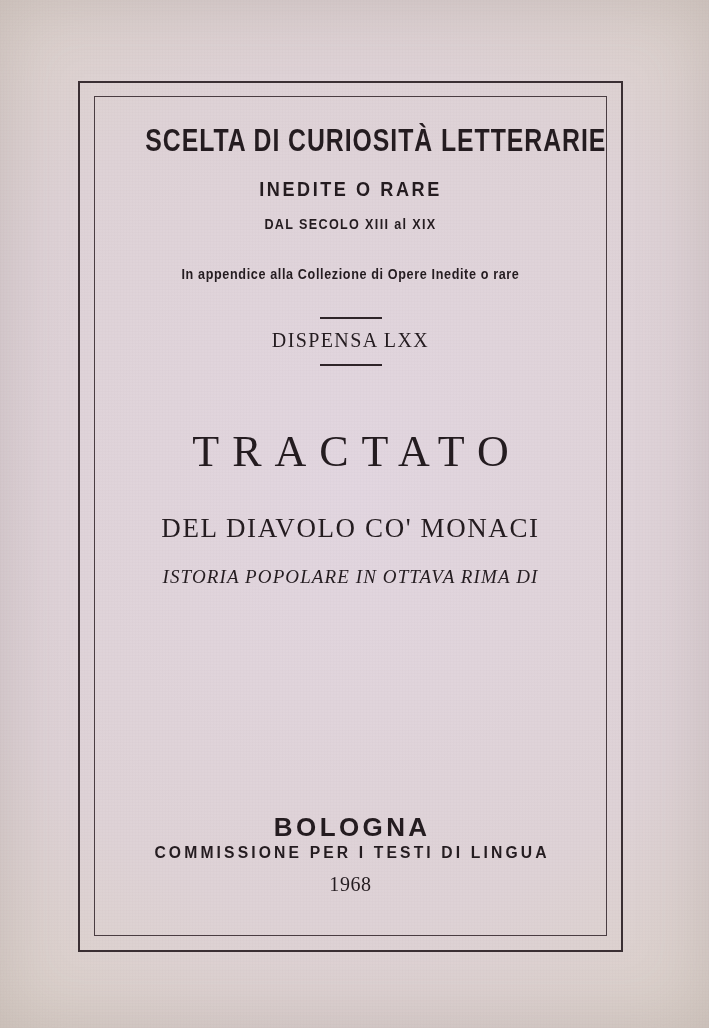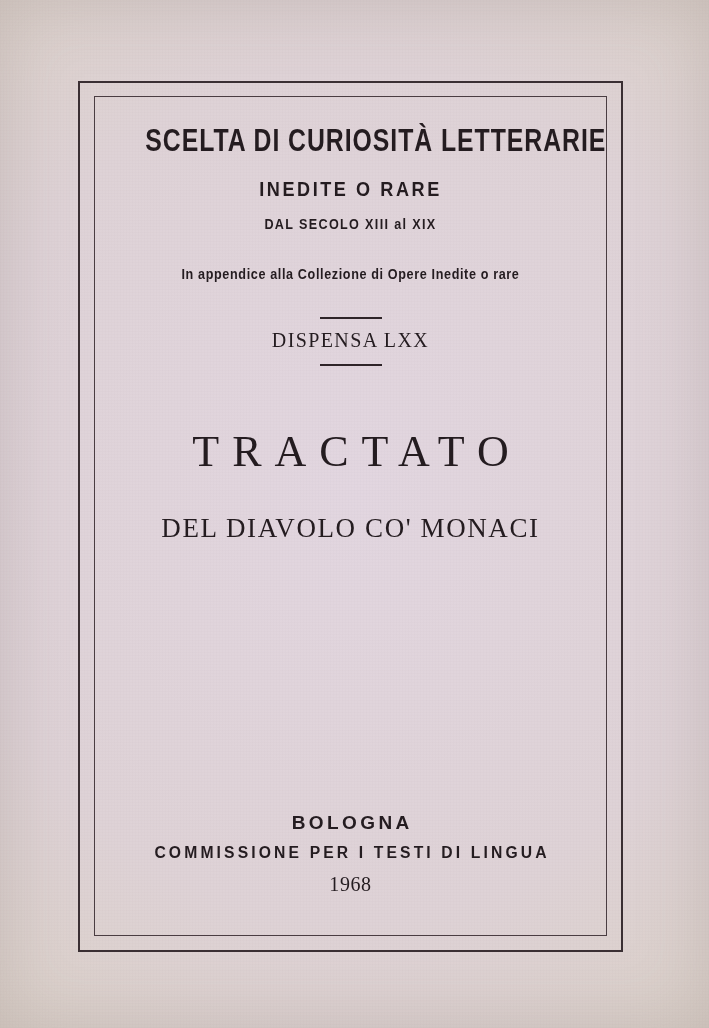--- a/index.html
+++ b/index.html
@@ -189,21 +189,21 @@
     font-weight: 700;
     letter-spacing: 1.1px;
     white-space: nowrap;
   }
 
   .imprint-city {
     position: absolute;
     top: 716px;
     left: 0;
     right: 0;
-    font-size: 19px;
+    font-size: 26px;
     font-weight: 700;
     letter-spacing: 3.4px;
     text-indent: 3.4px;
     white-space: nowrap;
   }
 
   .imprint-publisher {
     position: absolute;
     top: 748px;
     left: 0;
@@ -250,20 +250,21 @@
     <div class="rule rule-above"></div>
 
     <div class="dispensa">DISPENSA LXX</div>
 
     <div class="rule rule-below"></div>
 
     <div class="main-title">TRACTATO</div>
 
     <div class="subtitle">DEL DIAVOLO CO' MONACI</div>
 
+    <div class="genre-line">ISTORIA POPOLARE IN OTTAVA RIMA DI</div>
 
 
     <div class="imprint-city">BOLOGNA</div>
 
     <div class="imprint-publisher">COMMISSIONE PER I TESTI DI LINGUA</div>
 
     <div class="imprint-year">1968</div>
 
   </div>
 

